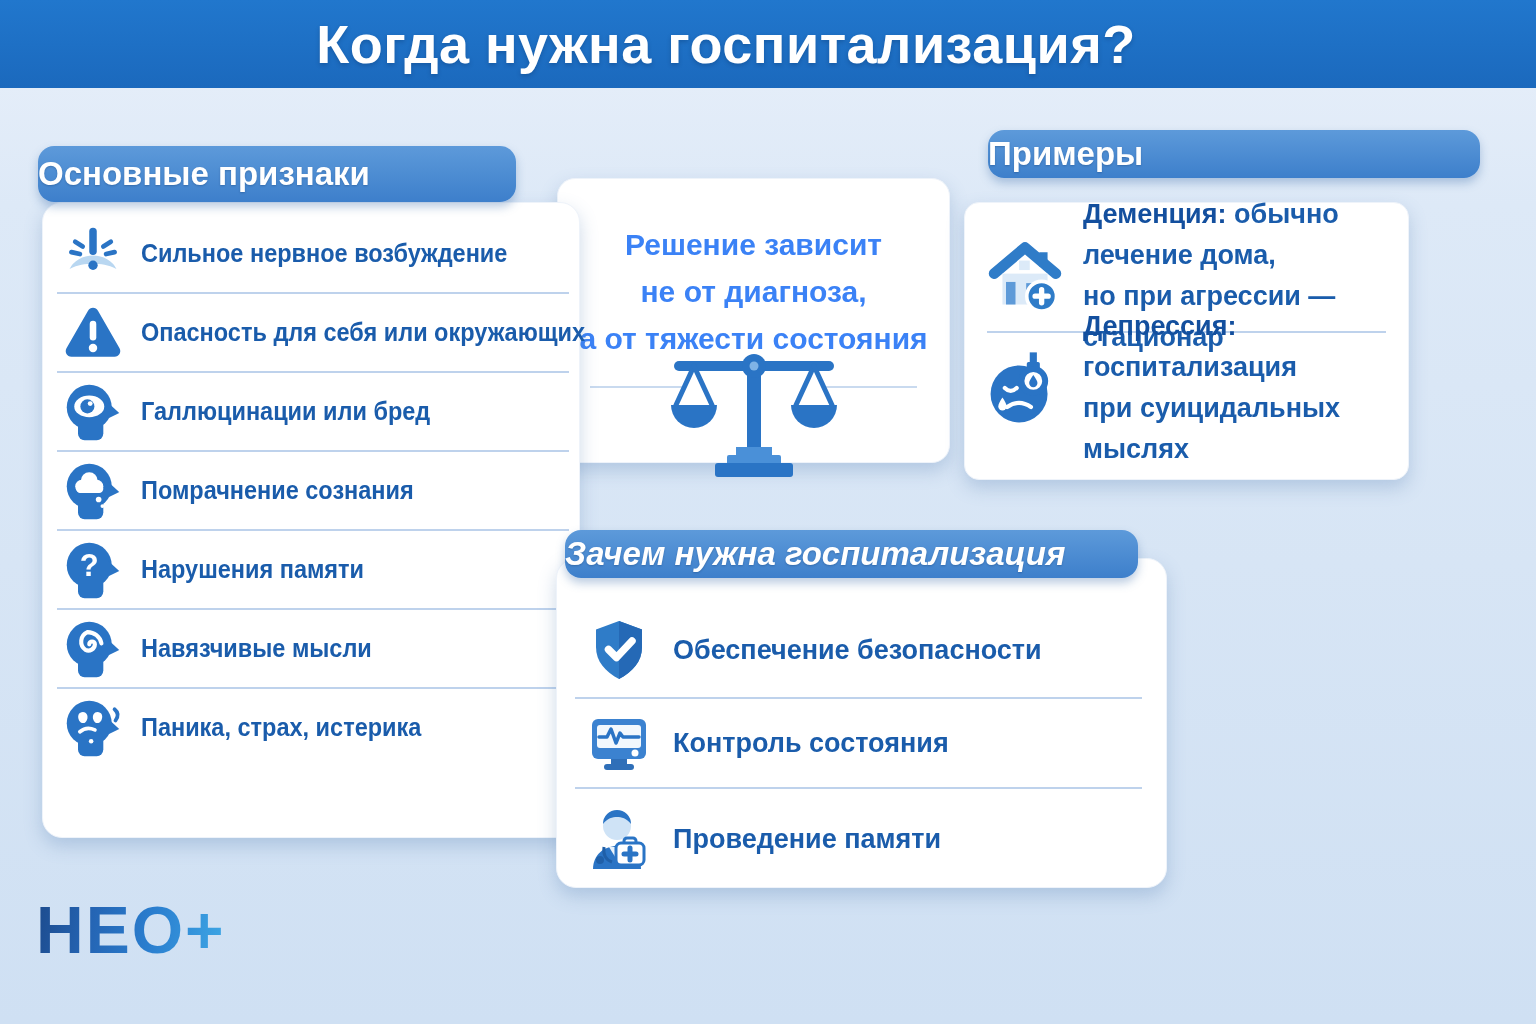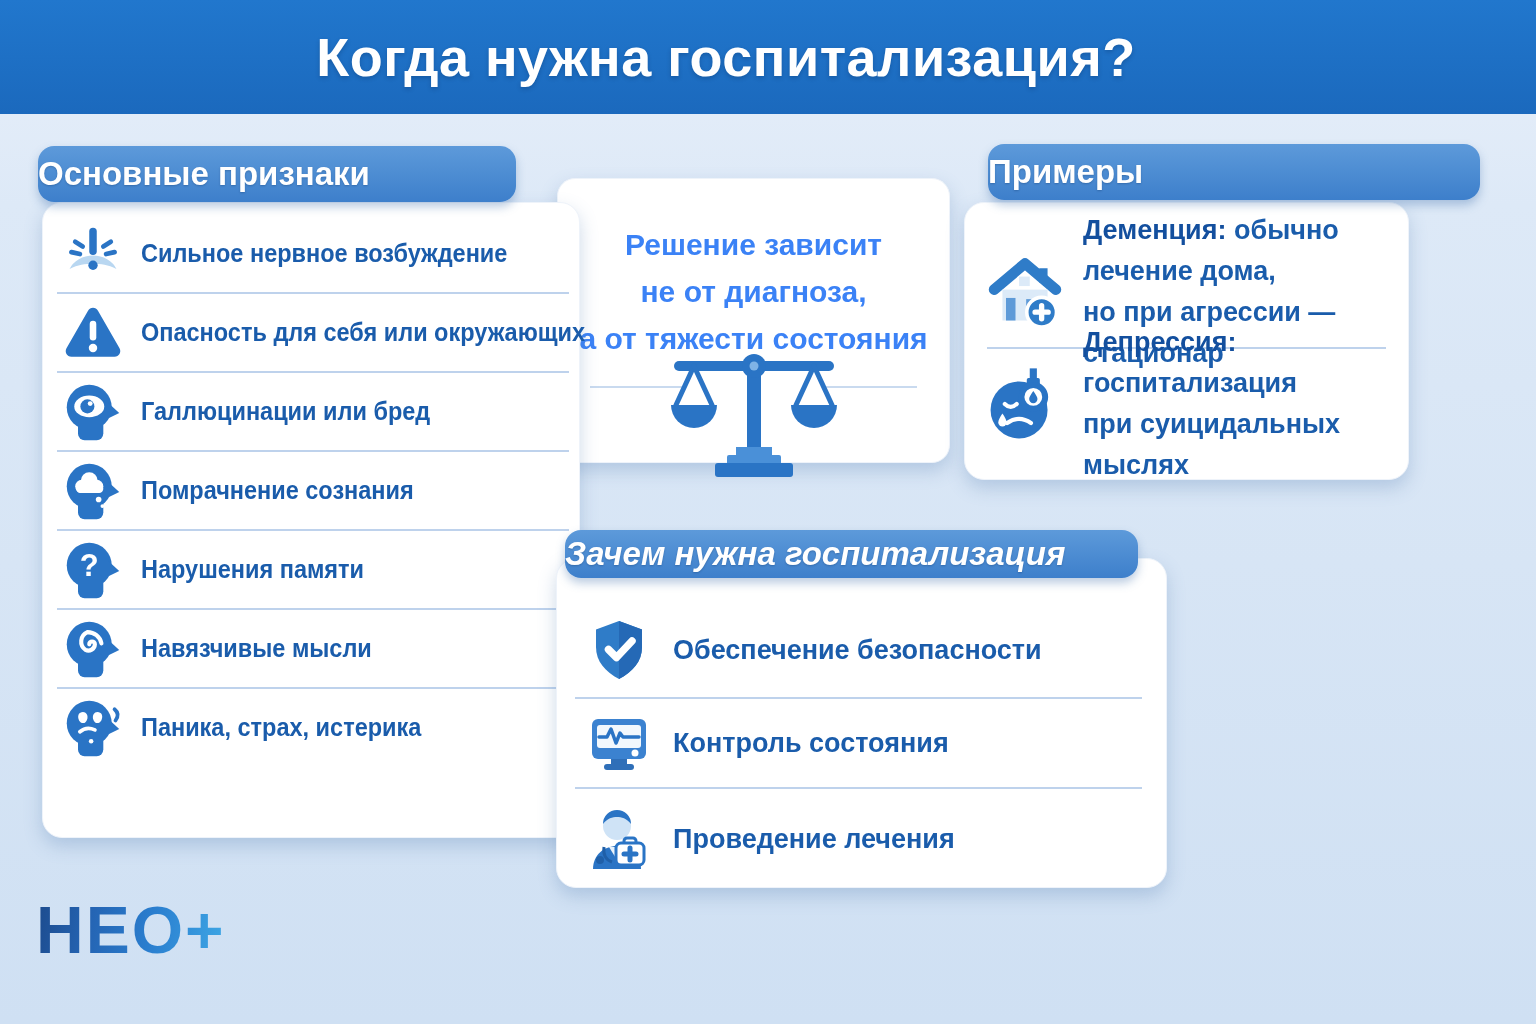--- a/index.html
+++ b/index.html
@@ -1,21 +1,21 @@
 <!DOCTYPE html>
 <html lang="ru"><head>
 <meta charset="utf-8">
 <style>
   html,body{margin:0;padding:0;}
   body{font-family:"Liberation Sans","DejaVu Sans",sans-serif;}
   #canvas{position:relative;width:1536px;height:1024px;overflow:hidden;
     background:linear-gradient(180deg,#e9f0fa 0%,#dde9f7 20%,#d7e5f5 55%,#cfe0f3 100%);}
 
   
-  .header-bar{position:absolute;left:0;top:0;width:1536px;height:114px;
+  .header-bar{position:absolute;left:0;top:0;width:1536px;height:88px;
     background:linear-gradient(180deg,#2177cd 0%,#1b69bd 100%);
     display:flex;align-items:center;justify-content:center;}
   .header-bar h1{margin:0;color:#fff;font-size:54px;font-weight:bold;letter-spacing:.5px;
     text-shadow:0 2px 4px rgba(0,30,70,.25);transform:translateX(-42px);}
 
   
   .card{position:absolute;background:#fff;border-radius:20px;
     box-shadow:0 8px 18px rgba(90,130,180,.30),0 1px 0 rgba(255,255,255,.8) inset;
     border:1px solid #eef3fa;box-sizing:border-box;}
   .pill{position:absolute;z-index:3;border-radius:16px;
@@ -39,22 +39,22 @@
   .decision-card{left:557px;top:178px;width:393px;height:285px;border-radius:18px;}
   .decision-text{margin-top:42px;text-align:center;color:#3b82f6;font-weight:bold;
     font-size:30px;line-height:47px;}
   .decision-scale{position:absolute;left:50%;bottom:-17px;transform:translateX(-50%);
     width:212px;height:130px;}
   .side-line{position:absolute;bottom:74px;width:92px;height:2px;background:#c9daef;}
   .side-line.left{left:32px;}
   .side-line.right{right:32px;}
 
   
-  .examples-pill{left:988px;top:144px;width:492px;height:56px;}
-  .examples-card{left:964px;top:202px;width:445px;height:278px;padding-top:34px;z-index:1;}
+  .examples-pill{left:988px;top:130px;width:492px;height:48px;}
+  .examples-card{left:964px;top:202px;width:445px;height:278px;padding-top:18px;z-index:1;border-radius:15px;}
   .example-row{display:flex;align-items:center;height:110px;margin:0 22px;gap:20px;}
   .example-row.divided{border-bottom:2px solid #bed2ec;}
   .example-icon{width:76px;height:76px;flex:0 0 76px;}
   .example-icon svg{width:100%;height:100%;display:block;}
   .example-text{color:#1a5cab;font-size:27px;font-weight:bold;line-height:41px;}
   .example-text .term{font-weight:800;color:#134f9e;}
 
   
   .purpose-pill{left:565px;top:530px;width:573px;height:48px;font-style:italic;}
   .purpose-card{left:556px;top:558px;width:611px;height:330px;padding-top:44px;z-index:1;}
@@ -326,20 +326,20 @@
           <circle cx="30" cy="19" r="14" fill="#cfe3f6"></circle>
           <path d="M16 17a14 14 0 0 1 28 0c-4.5-6-9.5-7-14-7s-9.5 1-14 7z" fill="#2a74c5"></path>
           <path d="M17 40c-1 8 2 13 8 15" fill="none" stroke="#1f5fa8" stroke-width="3"></path>
           <circle cx="13" cy="53" r="4" fill="#1f5fa8"></circle>
           <rect x="37" y="31" width="12" height="8" rx="3" fill="none" stroke="#2a74c5" stroke-width="3"></rect>
           <rect x="29" y="36" width="28" height="22" rx="5" fill="#fff" stroke="#2a74c5" stroke-width="3"></rect>
           <path d="M43 41v12M37 47h12" stroke="#2a74c5" stroke-width="5" stroke-linecap="round"></path>
         </svg>
       </span>
       <span class="purpose-label">
-        <span>Проведение лечения</span>
+        <span>Проведение памяти</span>
       </span>
     </div>
   </div>
 
   <div class="logo">НЕО+</div>
 
 </div>
 
 </body></html>

